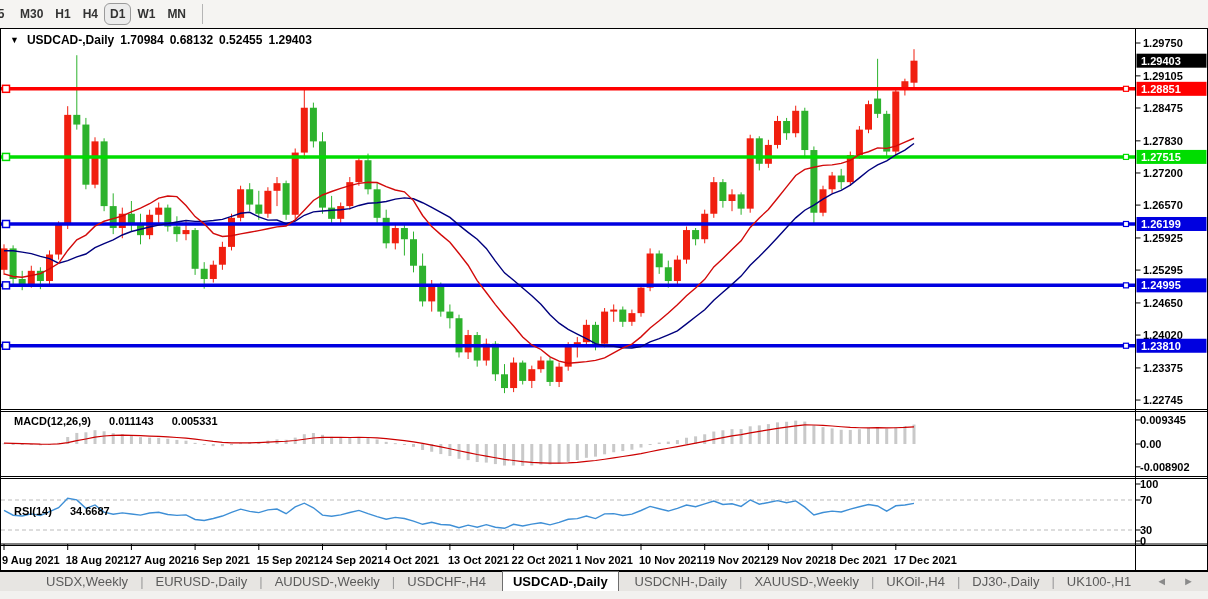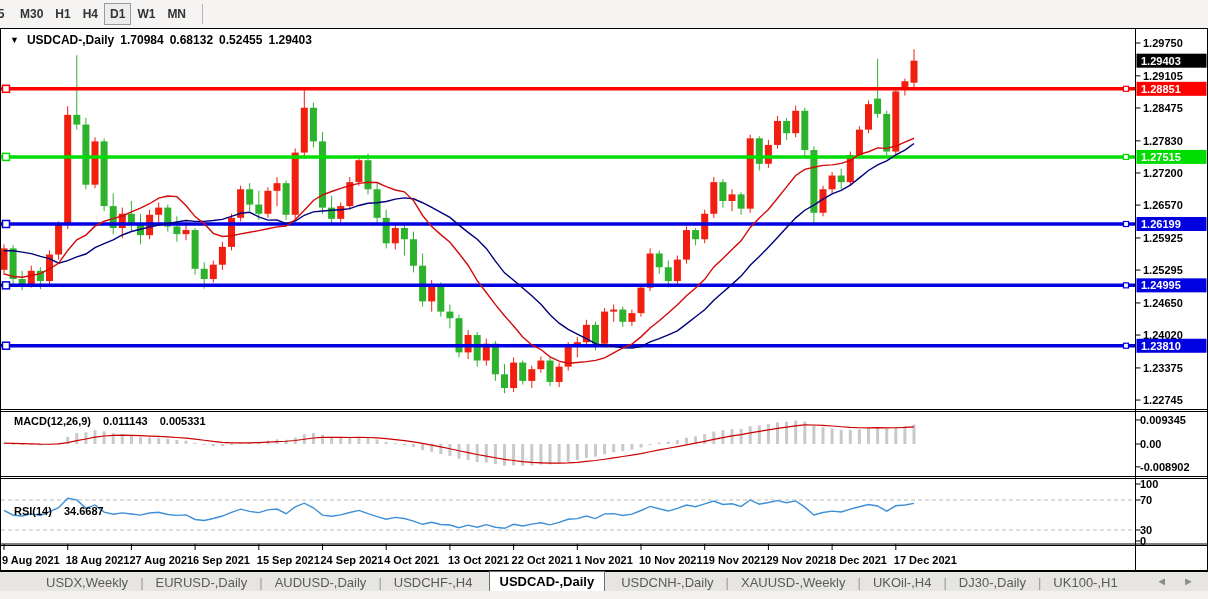--- a/index.html
+++ b/index.html
@@ -15,41 +15,41 @@
     background:#f5f4f2;display:flex;align-items:center;
     padding-left:0;box-sizing:border-box;
   }
   .tf-row{display:flex;align-items:center;margin-left:-12px;}
   .tf-btn{
     min-width:26px;height:22px;display:flex;align-items:center;justify-content:center;
     font-size:12px;font-weight:bold;color:#333;padding:0 5px;box-sizing:border-box;
     border:1px solid transparent;background:transparent;cursor:default;
   }
   .tf-btn.active{
-    background:#ececec;border:1px solid #9a9a9a;border-radius:0;
+    background:#ececec;border:1px solid #9a9a9a;border-radius:6px;
   }
   .tf-sep{width:1px;height:20px;background:#b5b5b5;margin-left:10px;}
   
   #chart-svg{position:absolute;left:0;top:28px;}
   
   .chart-title{
     position:absolute;left:10px;top:33px;display:flex;align-items:center;
     font-size:12px;font-weight:bold;color:#000;gap:6px;white-space:nowrap;
   }
   .chart-title .tri{font-size:9px;margin-right:2px;}
   
   .ind-label{
     position:absolute;left:14px;font-size:11px;font-weight:bold;color:#000;
-    white-space:nowrap;display:flex;gap:12px;
+    white-space:nowrap;display:flex;gap:18px;
   }
   
   .tabbar{
     position:absolute;left:0;top:571px;width:1208px;height:20px;
     background:#e7e5e2;border-top:1px solid #000;
-    display:flex;align-items:flex-start;box-sizing:border-box;
+    display:flex;align-items:center;box-sizing:border-box;
     padding-left:36px;font-size:13px;color:#5a5a5a;
   }
   .tab{
     padding:1px 10px;white-space:nowrap;cursor:default;display:flex;align-items:center;height:18px;
   }
   .tab-sep{color:#9a9a9a;padding:0 2px;}
   .tab.active{
     background:#ffffff;border:1px solid #6e6e6e;border-bottom:none;
     font-weight:bold;color:#000;height:20px;margin-top:-2px;box-sizing:border-box;
   }
@@ -519,21 +519,21 @@
   <span>RSI(14)</span>
   <span>34.6687</span>
 </div>
 
 <div class="tabbar">
   <div style="display:flex;align-items:center" id="tabs-row">
       <div class="tab">USDX,Weekly</div>
       <span class="tab-sep">|</span>
       <div class="tab">EURUSD-,Daily</div>
       <span class="tab-sep">|</span>
-      <div class="tab">AUDUSD-,Daily</div>
+      <div class="tab">AUDUSD-,Weekly</div>
       <span class="tab-sep">|</span>
       <div class="tab">USDCHF-,H4</div>
       <span style="width: 6px;"></span>
       <div class="tab active">USDCAD-,Daily</div>
       <span style="width: 6px;"></span>
       <div class="tab">USDCNH-,Daily</div>
       <span class="tab-sep">|</span>
       <div class="tab">XAUUSD-,Weekly</div>
       <span class="tab-sep">|</span>
       <div class="tab">UKOil-,H4</div>

